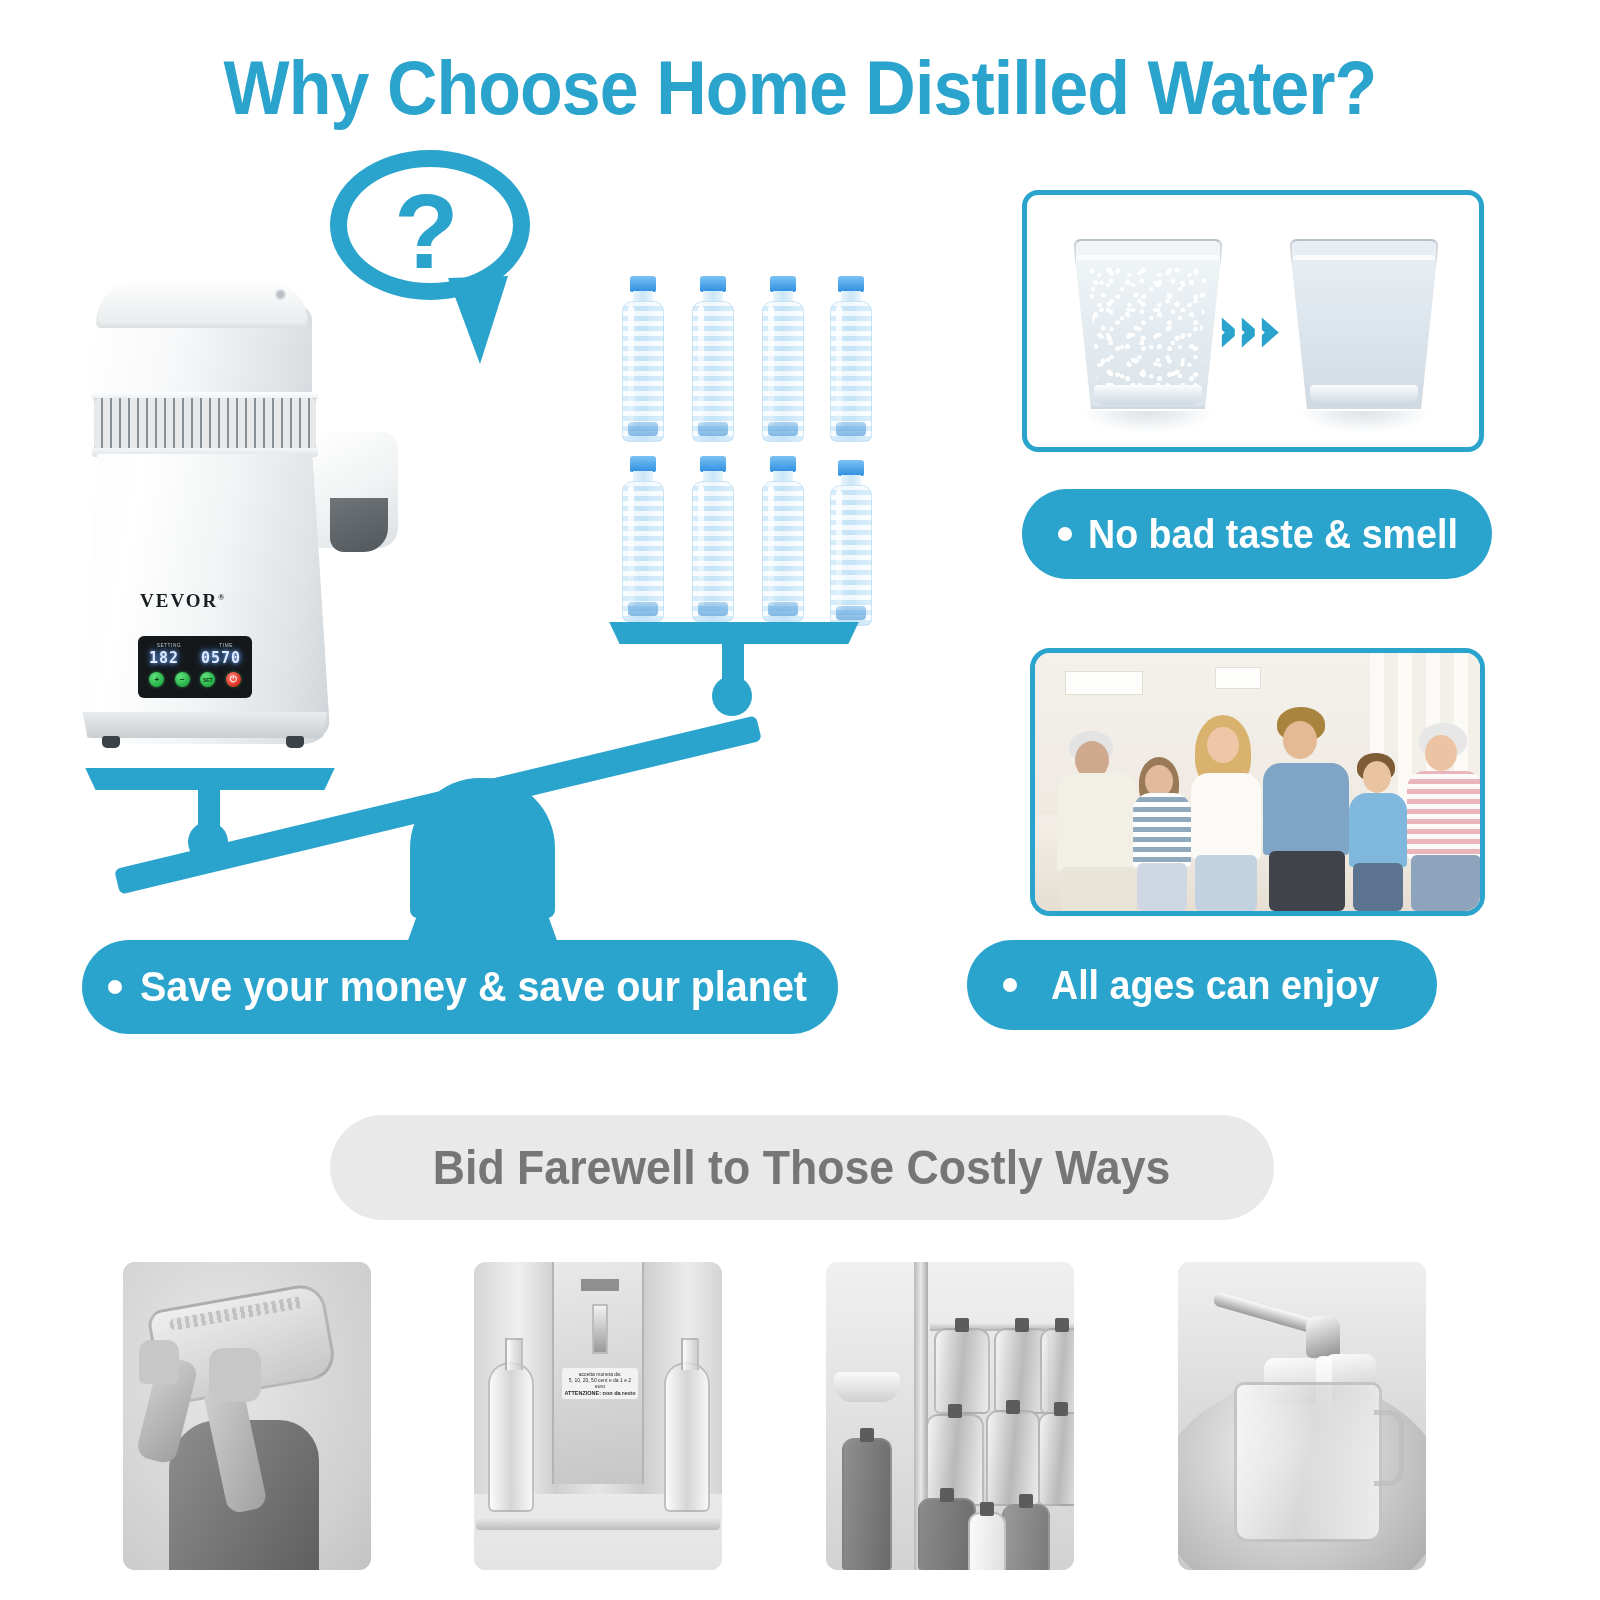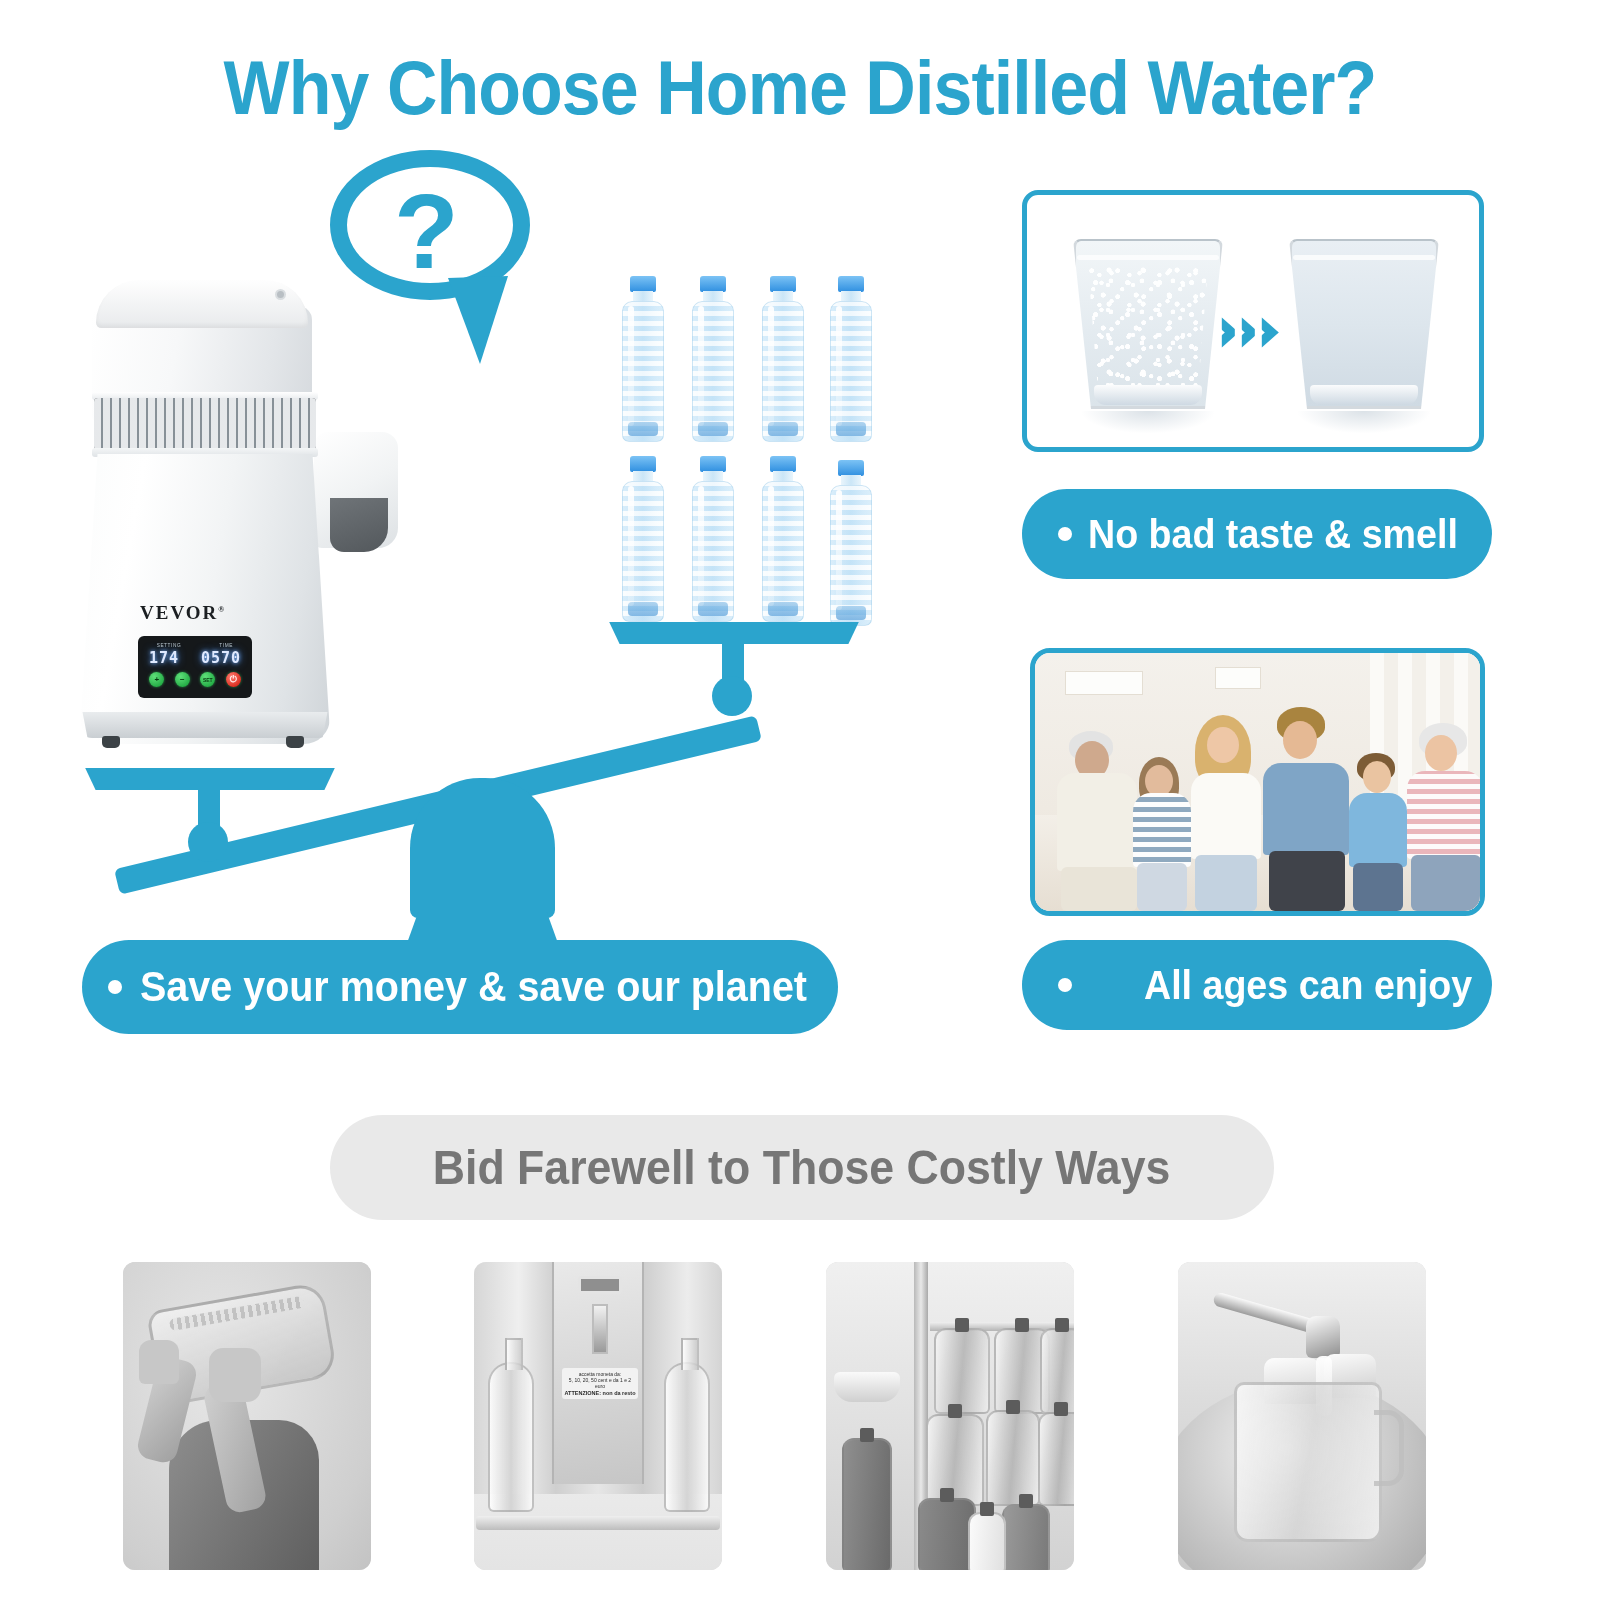--- a/index.html
+++ b/index.html
@@ -39,21 +39,21 @@
   .pill .dot {
     width: 14px; height: 14px;
     border-radius: 50%;
     background: #ffffff;
     flex: 0 0 auto;
   }
   .pill .ptext { transform: scaleX(0.94); transform-origin: left center; }
 
   #pill-taste  { left: 1022px; top: 489px; width: 470px; height: 90px; padding-left: 36px; font-size: 40px; }
   #pill-taste .dot { margin-right: 16px; }
-  #pill-ages   { left: 1022px; top: 940px; width: 470px; height: 90px; padding-left: 36px; font-size: 40px; gap: 38px; }
+  #pill-ages   { left: 967px; top: 940px; width: 470px; height: 90px; padding-left: 36px; font-size: 40px; }
   #pill-ages .dot { margin-right: 34px; }
   #pill-money  { left: 82px;  top: 940px; width: 756px; height: 94px; padding-left: 26px; font-size: 42px; }
   #pill-money .dot { margin-right: 18px; }
 
   .banner {
     position: absolute;
     left: 330px; top: 1115px;
     width: 944px; height: 105px;
     background: #e9e9e9;
     border-radius: 999px;
@@ -236,21 +236,21 @@
     position: absolute; left: 236px; top: 152px; width: 84px; height: 116px;
     background: linear-gradient(150deg, #ffffff 0%, #f1f3f4 50%, #dde1e4 100%);
     border-radius: 14px 16px 20px 8px;
   }
   .dist-spout-dark {
     position: absolute; left: 252px; top: 218px; width: 58px; height: 54px;
     background: linear-gradient(160deg, #6f7478, #53585c);
     border-radius: 0 0 24px 14px;
   }
   .dist-brand {
-    position: absolute; left: 62px; top: 322px;
+    position: absolute; left: 62px; top: 310px;
     font-size: 19px; font-weight: bold; letter-spacing: 2px;
     color: #1b1f22;
     font-family: "Liberation Serif", serif;
   }
   .dist-brand sup { font-size: 8px; }
   .dist-panel {
     position: absolute; left: 60px; top: 356px;
     width: 114px; height: 62px;
     background: #15181a;
     border-radius: 6px;
@@ -580,21 +580,21 @@
   <div class="dist-brand">
     <span>VEVOR</span><sup>®</sup>
   </div>
 
   <div class="dist-panel">
     <div class="lbl-row">
       <div class="lbl">SETTING</div>
       <div class="lbl">TIME</div>
     </div>
     <div class="num-row">
-      <div class="num">174</div>
+      <div class="num">182</div>
       <div class="num">0570</div>
     </div>
     <div class="btn-row">
       <div class="pbtn">+</div>
       <div class="pbtn">−</div>
       <div class="pbtn set">SET</div>
       <div class="pbtn pwr">⏻</div>
     </div>
   </div>
 </div>

